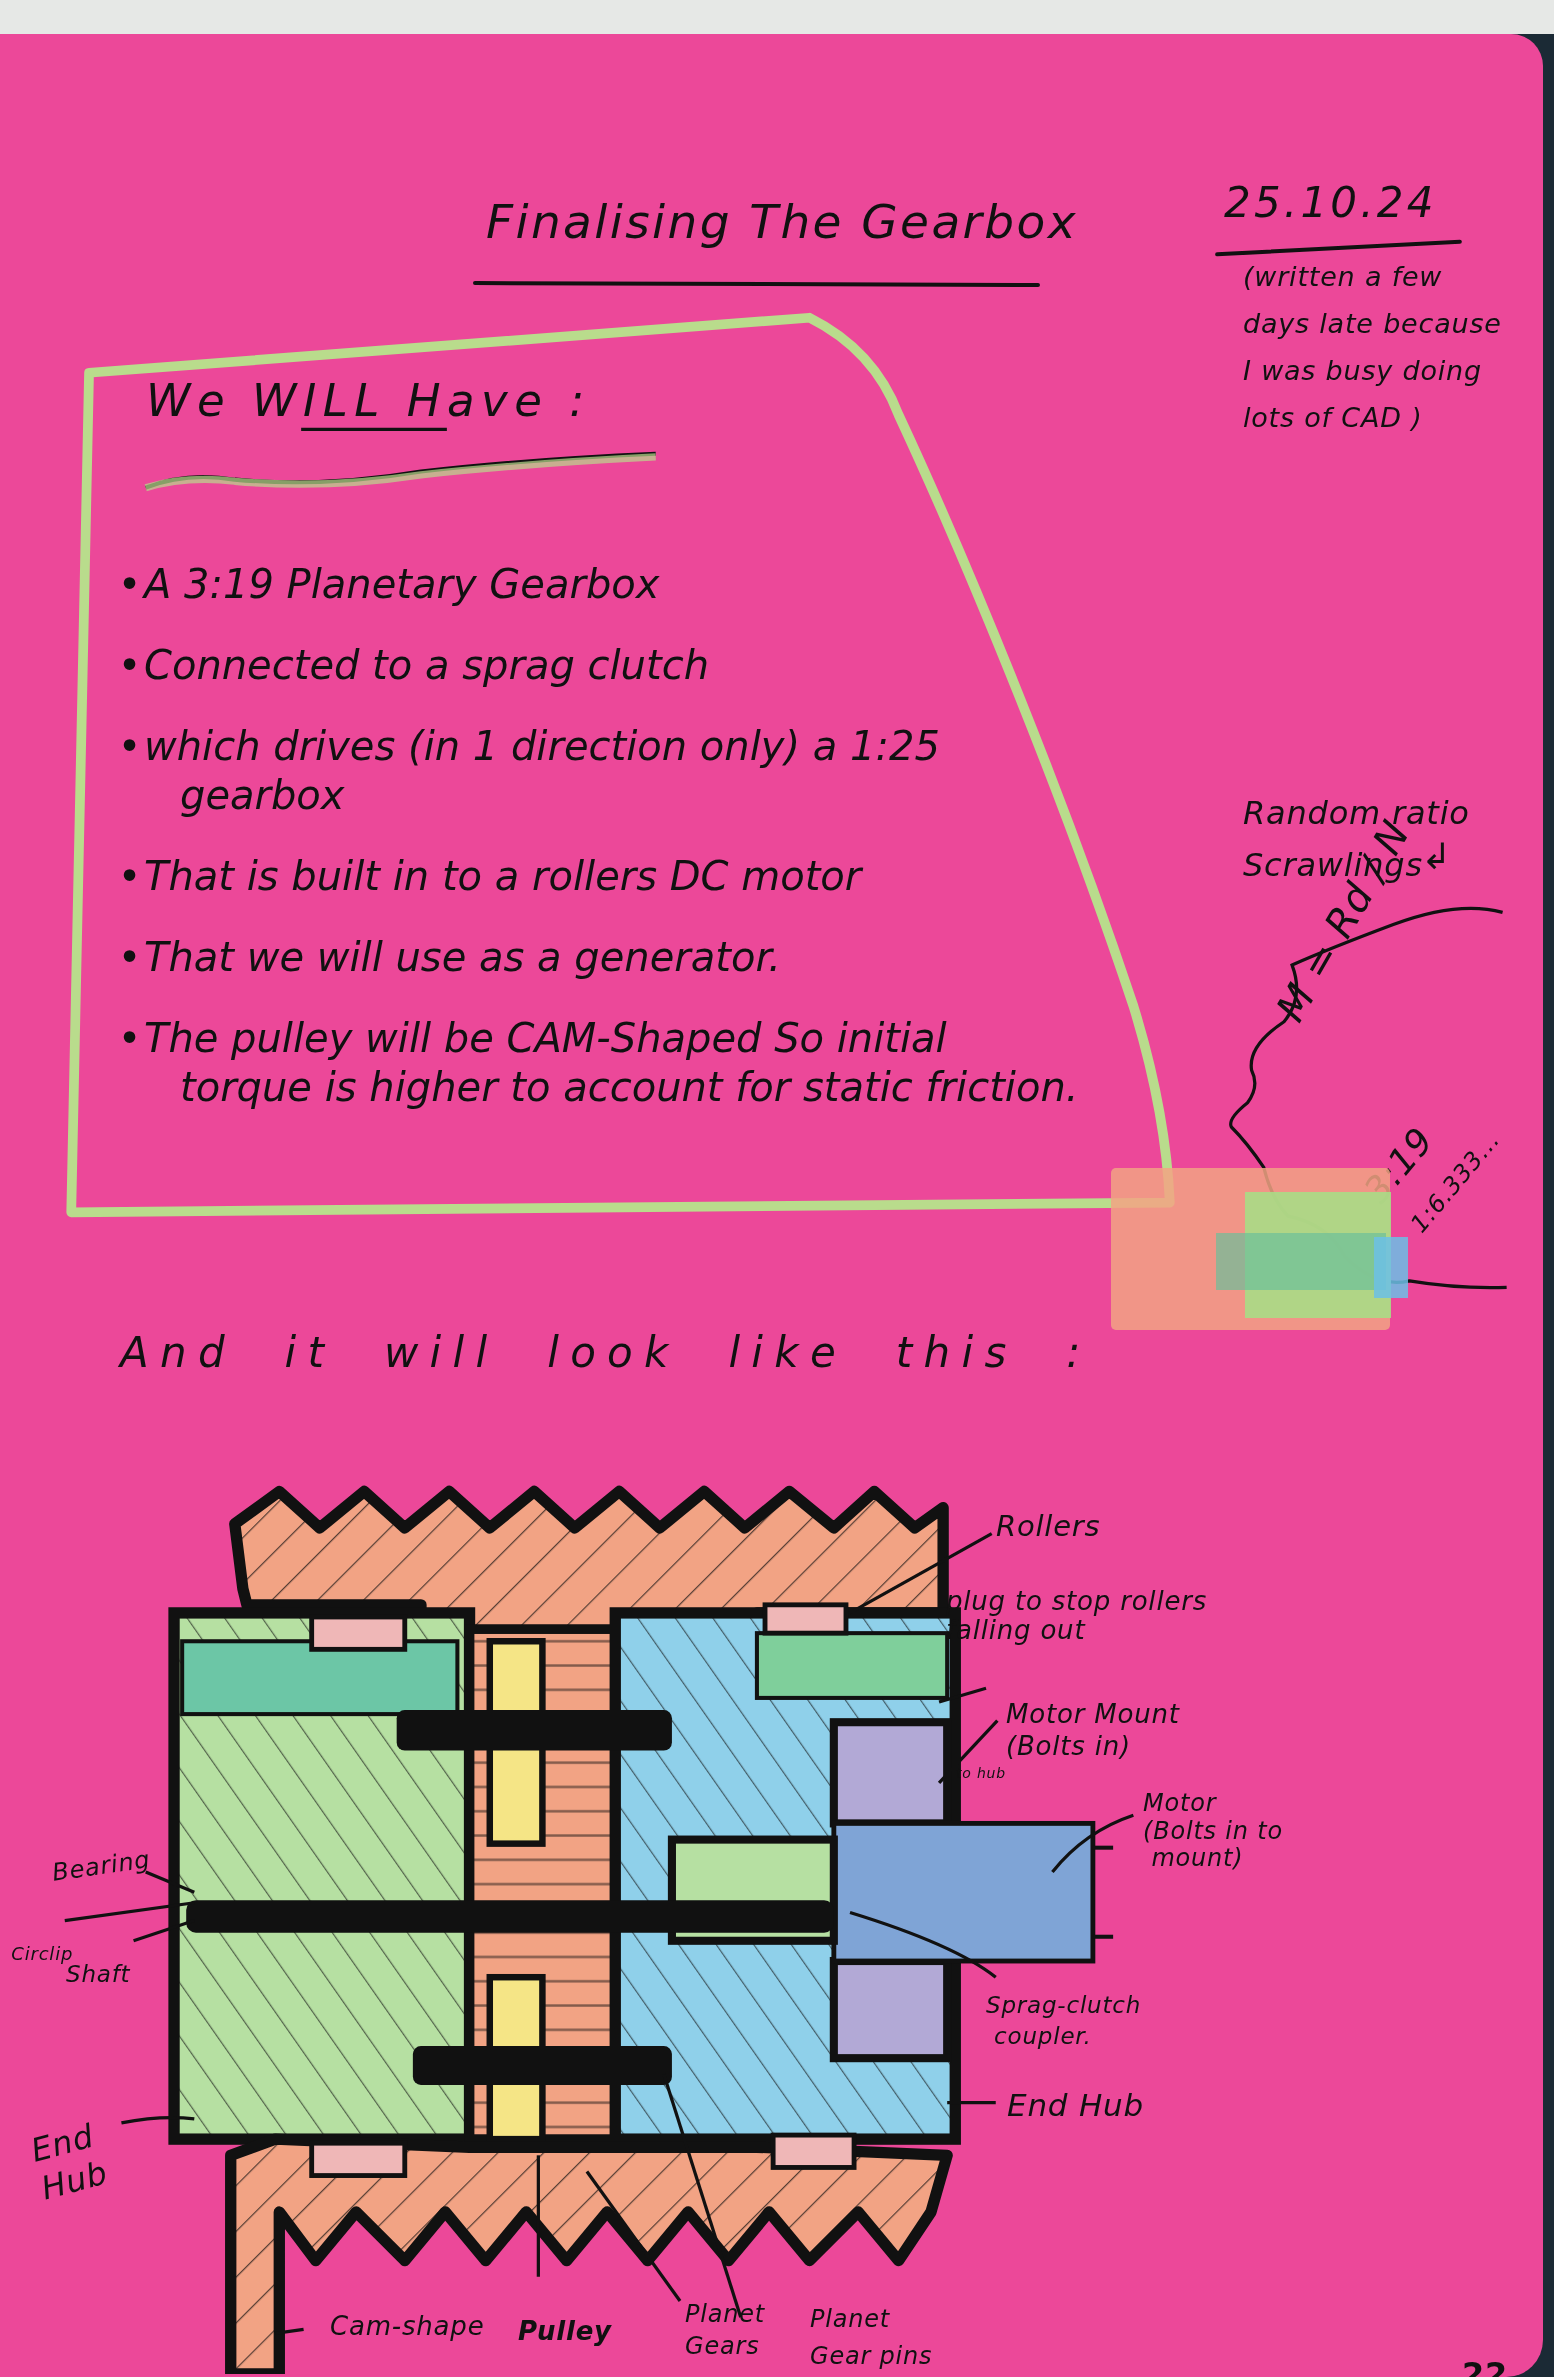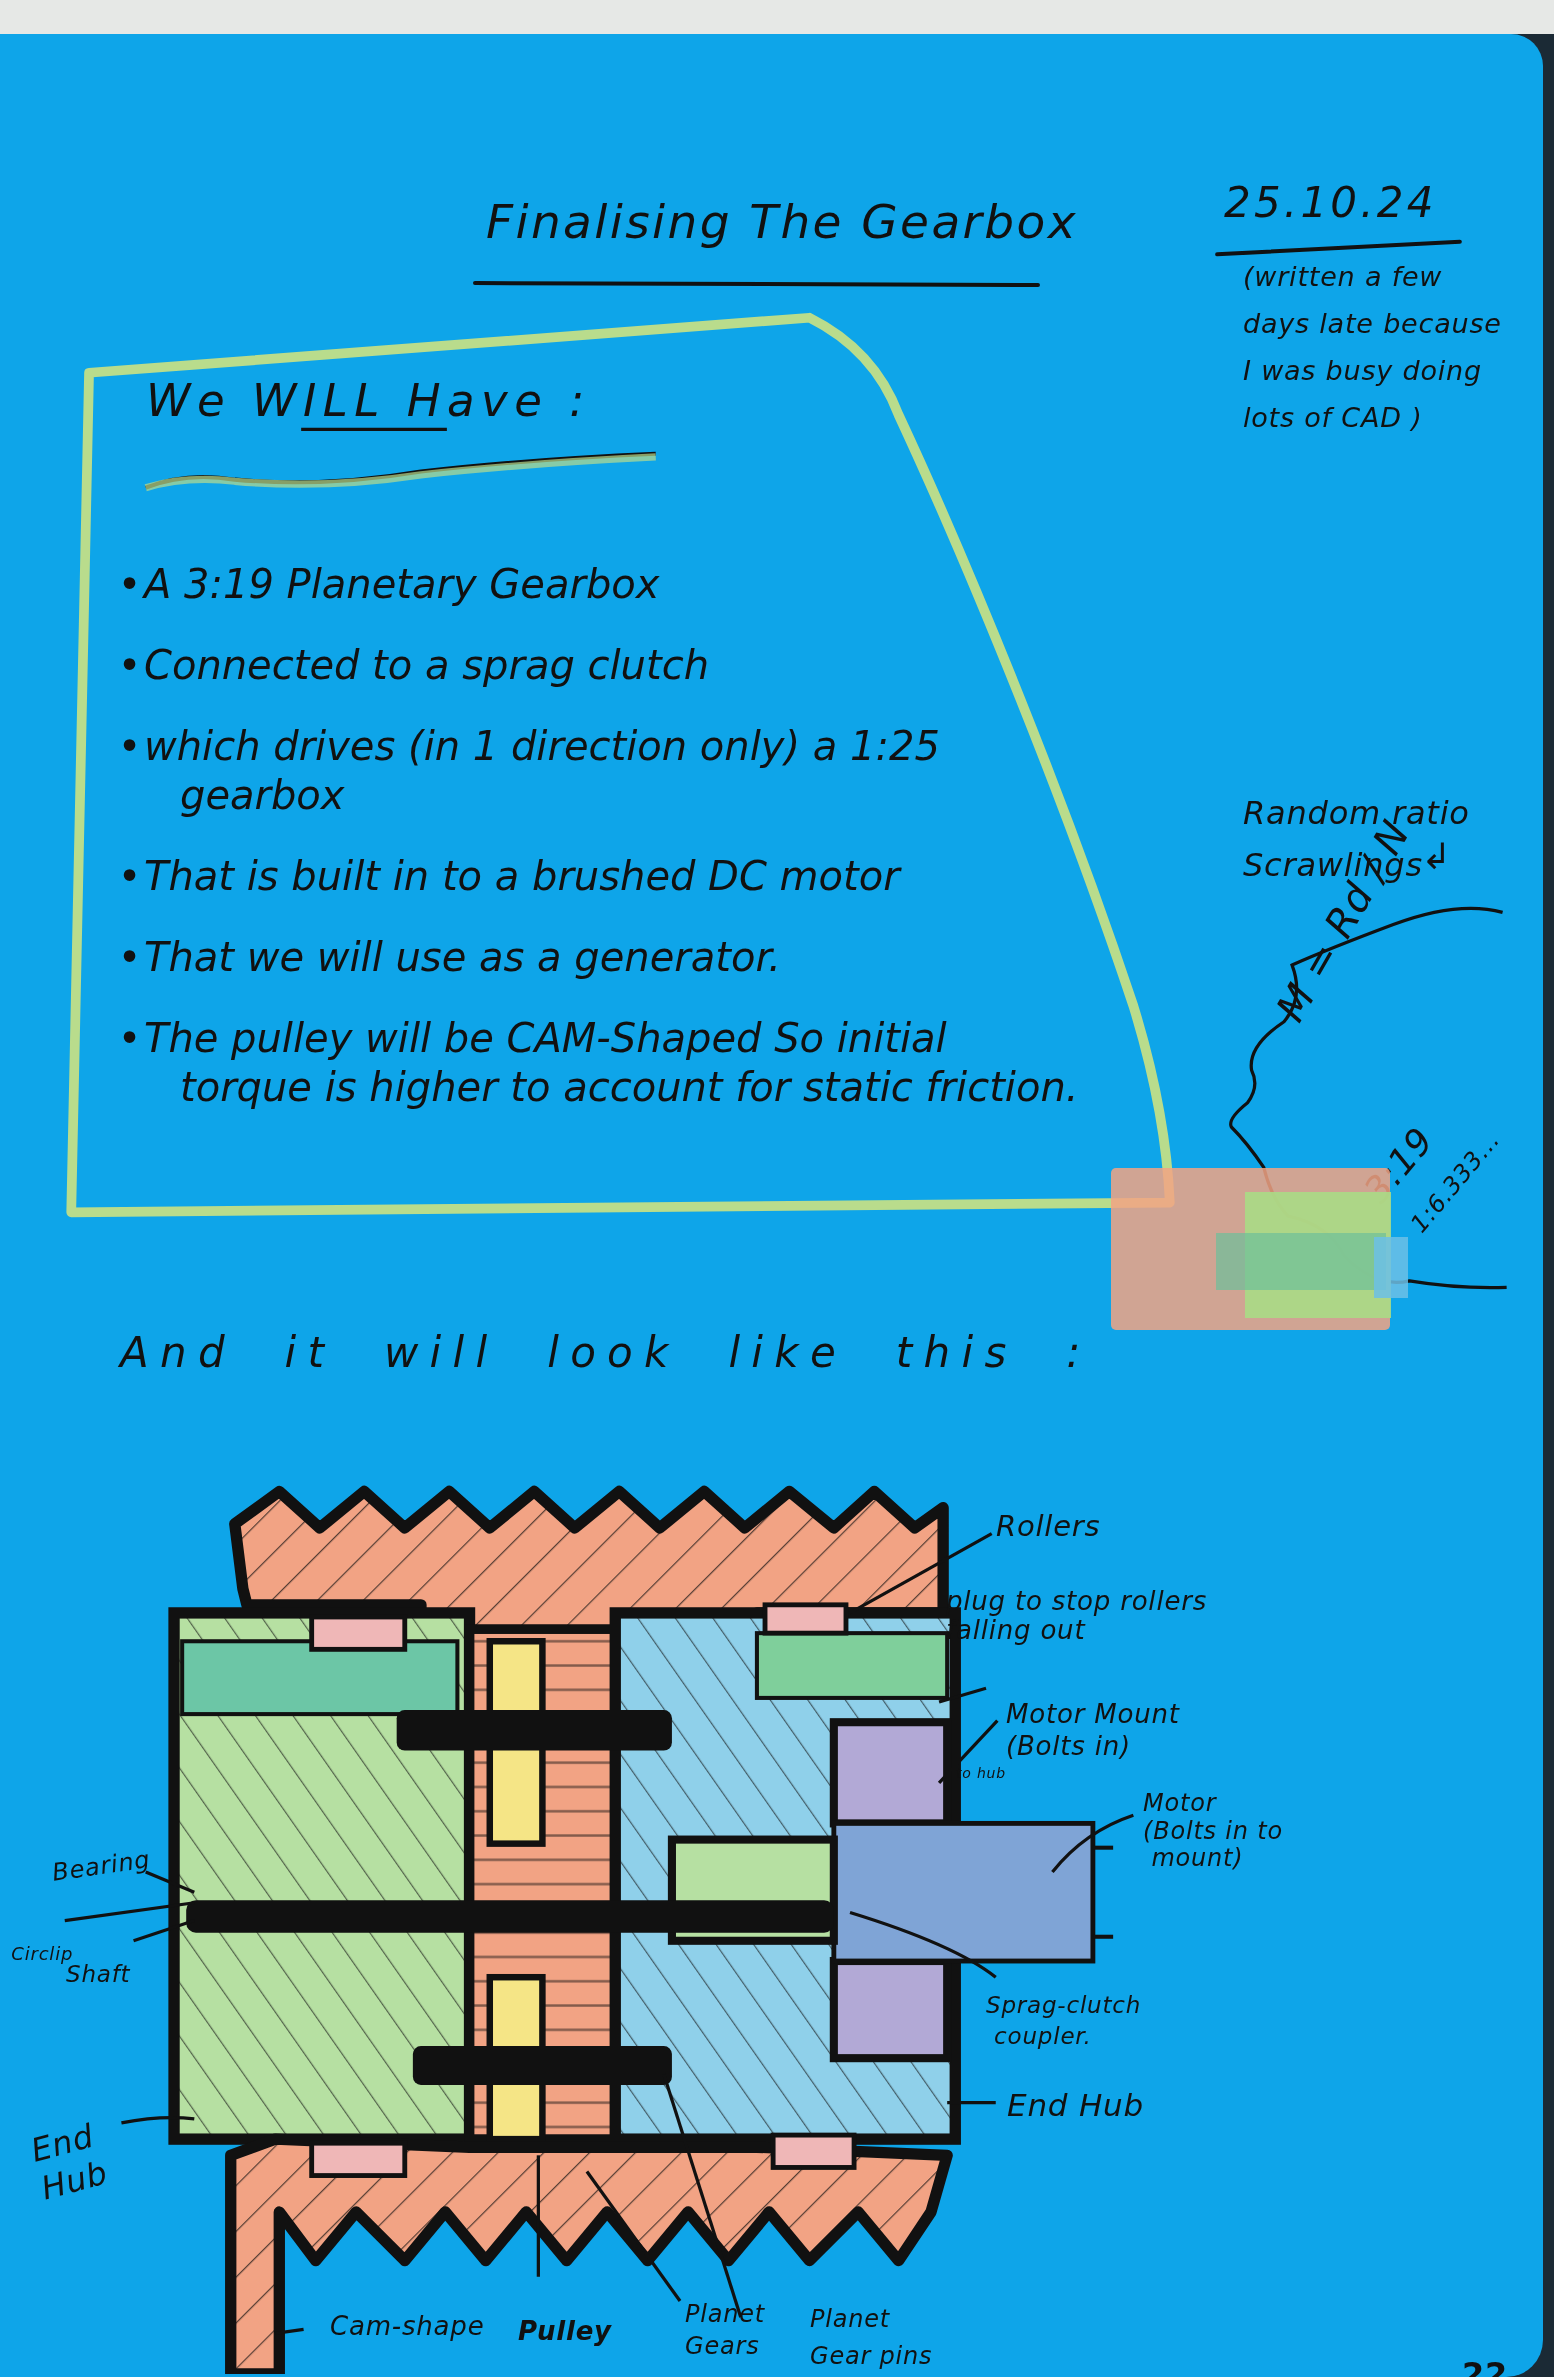--- a/index.html
+++ b/index.html
@@ -3,21 +3,21 @@
 <meta charset="utf-8">
 <style>
   html, body { margin:0; padding:0; }
   body {
     width:1555px; height:2377px; position:relative; overflow:hidden;
     background:#1b2a35;
     font-family:"DejaVu Sans", sans-serif;
   }
   .page {
     position:absolute; left:0; top:34px; width:1543px; height:2343px;
-    background:#0ea5e9;
+    background:#ec4899;
     border-radius:0 32px 37px 0;
     overflow:hidden;
   }
   .page-top-strip { position:absolute; left:0; top:0; width:1555px; height:34px; background:#e6e8e6; }
   .hand { position:absolute; color:#111; font-family:"DejaVu Sans", sans-serif; font-style:oblique; letter-spacing:0.8px; white-space:nowrap; }
   .title { left:486px; top:160px; font-size:47px; letter-spacing:2.4px; }
   .title-line { position:absolute; left:473px; top:248px; width:567px; height:4px; background:#111; border-radius:2.4px; transform:rotate(0.2deg); }
   .date { left:1224px; top:144px; font-size:42px; letter-spacing:3.2px; }
   .date-line { position:absolute; left:1215px; top:212px; width:247px; height:4px; background:#111; transform:rotate(-3deg); border-radius:2.4px; }
   .date-note { left:1243px; top:219px; font-size:27px; line-height:47px; white-space:pre; }
@@ -59,21 +59,21 @@
     <path d="M180 560 Q230 545 290 552 Q400 562 520 544 Q650 530 810 522" fill="none" stroke="#b9dc8c" stroke-width="9" opacity="0.7"></path>
     <line x1="372" y1="488" x2="552" y2="488" stroke="#111" stroke-width="4"></line>
   </svg>
 
   <div class="hand will-heading">We WILL Have :</div>
 
   <div class="bullets">
     <div class="bullet"><span>A 3:19 Planetary Gearbox</span></div>
     <div class="bullet"><span>Connected to a sprag clutch</span></div>
     <div class="bullet"><span>which drives (in 1 direction only) a 1:25</span><span class="cont">gearbox</span></div>
-    <div class="bullet"><span>That is built in to a brushed DC motor</span></div>
+    <div class="bullet"><span>That is built in to a rollers DC motor</span></div>
     <div class="bullet"><span>That we will use as a generator.</span></div>
     <div class="bullet" style="margin-top:16px;"><span>The pulley will be CAM-Shaped So initial</span><span class="cont">torque is higher to account for static friction.</span></div>
   </div>
 
   <div class="hand scrawl-label">Random ratio
 Scrawlings</div>
   <div class="hand" style="left:1421px;top:802px;font-size:36px;">↲</div>
   <svg style="position:absolute;left:1215px;top:842px;" width="308" height="421" viewBox="0 0 380 520">
     <path d="M355 45 Q300 30 220 60 Q140 90 95 110 Q110 150 85 180 Q40 210 45 240 Q55 260 40 280 Q15 300 20 310 Q40 330 60 360 Q70 400 90 420 Q140 430 160 470 Q200 510 240 500 Q300 510 360 508" fill="none" stroke="#111" stroke-width="4"></path>
   </svg>

